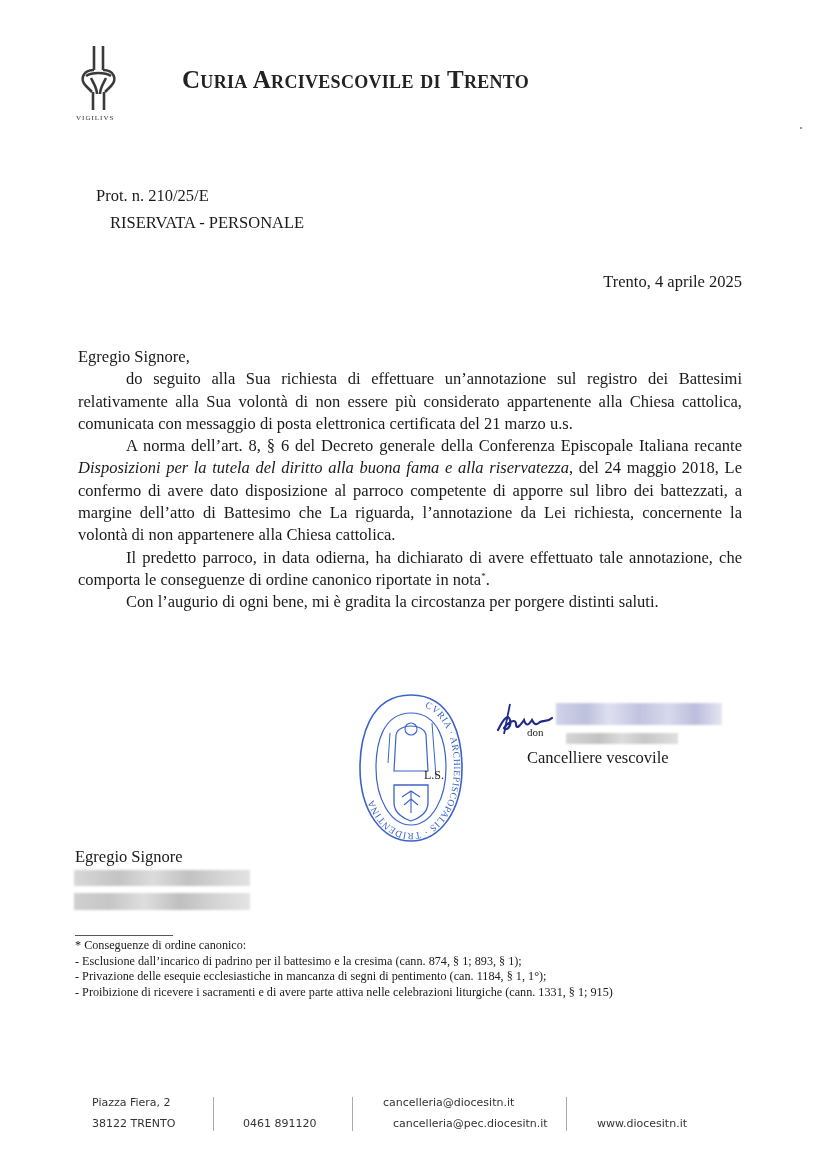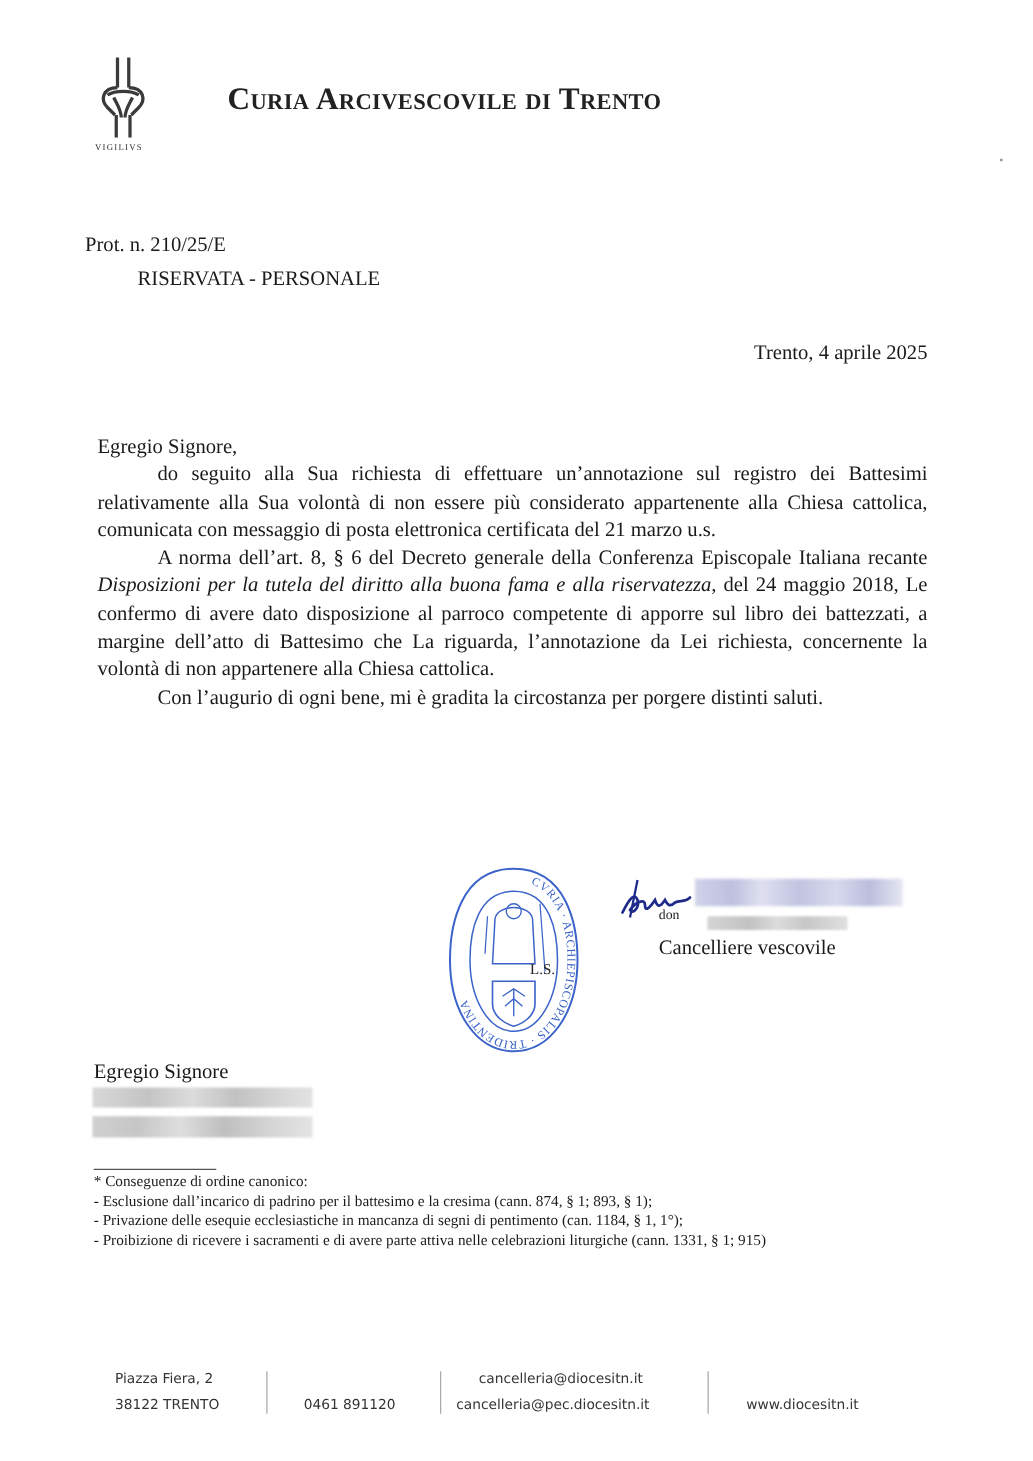--- a/index.html
+++ b/index.html
@@ -4,21 +4,21 @@
 <style>
   html, body { margin: 0; padding: 0; background: #ffffff; }
   body { width: 826px; height: 1169px; position: relative; overflow: hidden; color: #1a1a1a; }
 
   
   .logo { position: absolute; left: 76px; top: 44px; width: 60px; height: 86px; }
   .logo svg { display: block; }
   .logo-caption { position: absolute; left: 0; top: 70px; width: 46px; text-align: left; font-family: "Liberation Serif", serif; font-size: 7px; letter-spacing: 1px; color: #333; }
   .title { position: absolute; left: 182px; top: 66px; font-family: "Liberation Serif", serif; font-weight: bold; font-size: 25px; color: #222; letter-spacing: 0.3px; font-variant: small-caps; }
 
-  .prot { position: absolute; left: 68px; top: 186px; font-family: "Liberation Serif", serif; font-size: 16.5px; }
+  .prot { position: absolute; left: 96px; top: 186px; font-family: "Liberation Serif", serif; font-size: 16.5px; }
   .riserv { position: absolute; left: 78px; top: 213px; font-family: "Liberation Serif", serif; font-size: 16.5px; margin-left: 32px; }
   .date { position: absolute; right: 84px; top: 272px; font-family: "Liberation Serif", serif; font-size: 16.5px; }
 
   .letter { position: absolute; left: 78px; top: 346px; width: 664px; font-family: "Liberation Serif", serif; font-size: 16.5px; line-height: 22.3px; }
   .letter p { margin: 0; text-align: justify; }
   .letter p.indent { text-indent: 48px; }
   .letter sup { font-size: 9px; vertical-align: 6px; line-height: 0; }
 
   
   .seal { position: absolute; left: 358px; top: 693px; width: 106px; height: 150px; }
@@ -70,20 +70,21 @@
 <div class="edge-mark"></div>
 
 <div class="prot">Prot. n. 210/25/E</div>
 <div class="riserv">RISERVATA - PERSONALE</div>
 <div class="date">Trento, 4 aprile 2025</div>
 
 <div class="letter">
   <p>Egregio Signore,</p>
   <p class="indent">do seguito alla Sua richiesta di effettuare un’annotazione sul registro dei Battesimi relativamente alla Sua volontà di non essere più considerato appartenente alla Chiesa cattolica, comunicata con messaggio di posta elettronica certificata del 21 marzo u.s.</p>
   <p class="indent"><span>A norma dell’art. 8, § 6 del Decreto generale della Conferenza Episcopale Italiana recante </span><i>Disposizioni per la tutela del diritto alla buona fama e alla riservatezza</i><span>, del 24 maggio 2018, Le confermo di avere dato disposizione al parroco competente di apporre sul libro dei battezzati, a margine dell’atto di Battesimo che La riguarda, l’annotazione da Lei richiesta, concernente la volontà di non appartenere alla Chiesa cattolica.</span></p>
+  <p class="indent"><span>Il predetto parroco, in data odierna, ha dichiarato di avere effettuato tale annotazione, che comporta le conseguenze di ordine canonico riportate in nota</span><sup>*</sup><span>.</span></p>
   <p class="indent">Con l’augurio di ogni bene, mi è gradita la circostanza per porgere distinti saluti.</p>
 </div>
 
 <div class="seal">
   <svg width="106" height="150" viewBox="0 0 106 150">
     <defs>
       <path id="sealRing" d="M53 12 C88 12 96 50 96 75 C96 110 78 140 53 140 C28 140 10 110 10 75 C10 50 18 12 53 12 Z"></path>
     </defs>
     <g fill="none" stroke="#3b63c9">
       <path d="M53 2 C96 2 104 48 104 75 C104 118 82 148 53 148 C24 148 2 118 2 75 C2 48 10 2 53 2 Z" stroke-width="1.6"></path>
@@ -123,16 +124,16 @@
   <div>- Proibizione di ricevere i sacramenti e di avere parte attiva nelle celebrazioni liturgiche (cann. 1331, § 1; 915)</div>
 </div>
 
 <div class="footer">
   <div class="cell" style="left:92px; top:2px;">Piazza Fiera, 2</div>
   <div class="cell" style="left:92px; top:23px;">38122 TRENTO</div>
   <div class="sep" style="left:213px;"></div>
   <div class="cell" style="left:243px; top:23px;">0461 891120</div>
   <div class="sep" style="left:352px;"></div>
   <div class="cell" style="left:383px; top:2px;">cancelleria@diocesitn.it</div>
-  <div class="cell" style="left:365px; top:23px;text-align:center;">cancelleria@pec.diocesitn.it</div>
+  <div class="cell" style="left:393px; top:23px;text-align:center;">cancelleria@pec.diocesitn.it</div>
   <div class="sep" style="left:566px;"></div>
   <div class="cell" style="left:597px; top:23px;">www.diocesitn.it</div>
 </div>
 
 </body></html>

